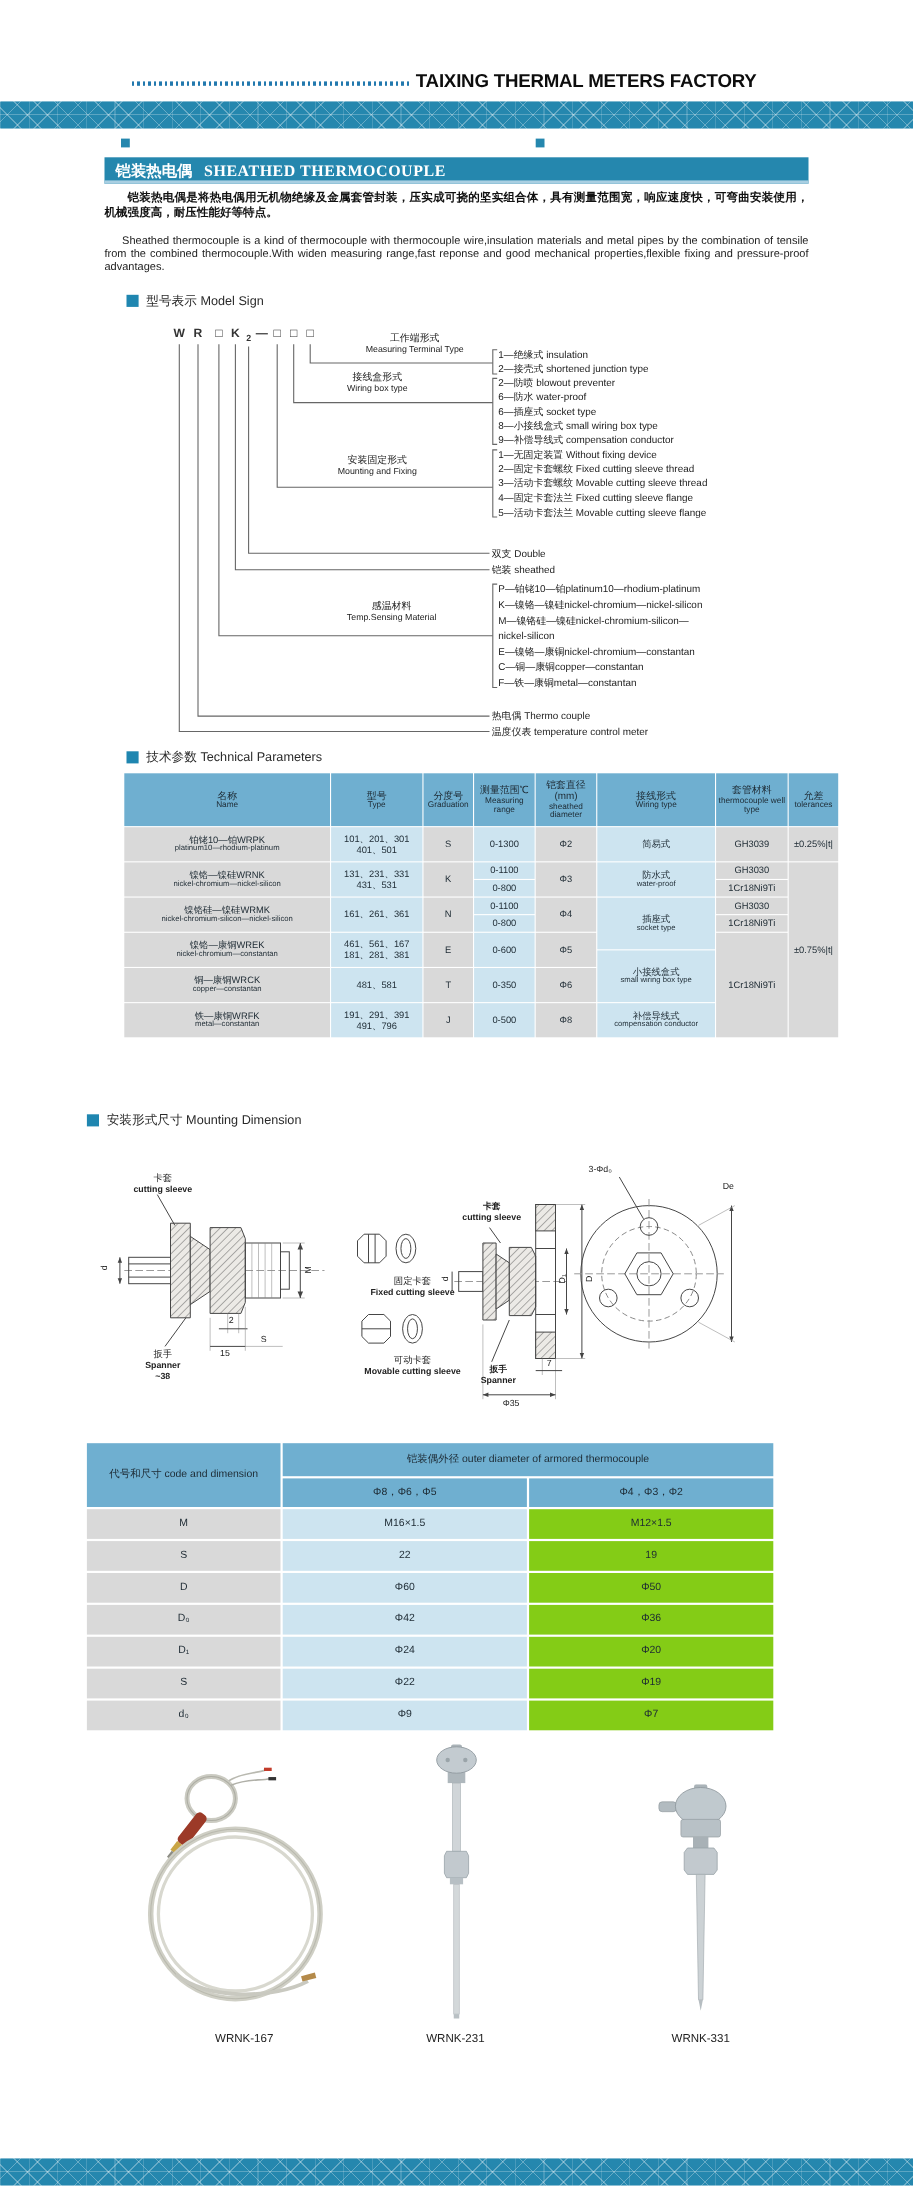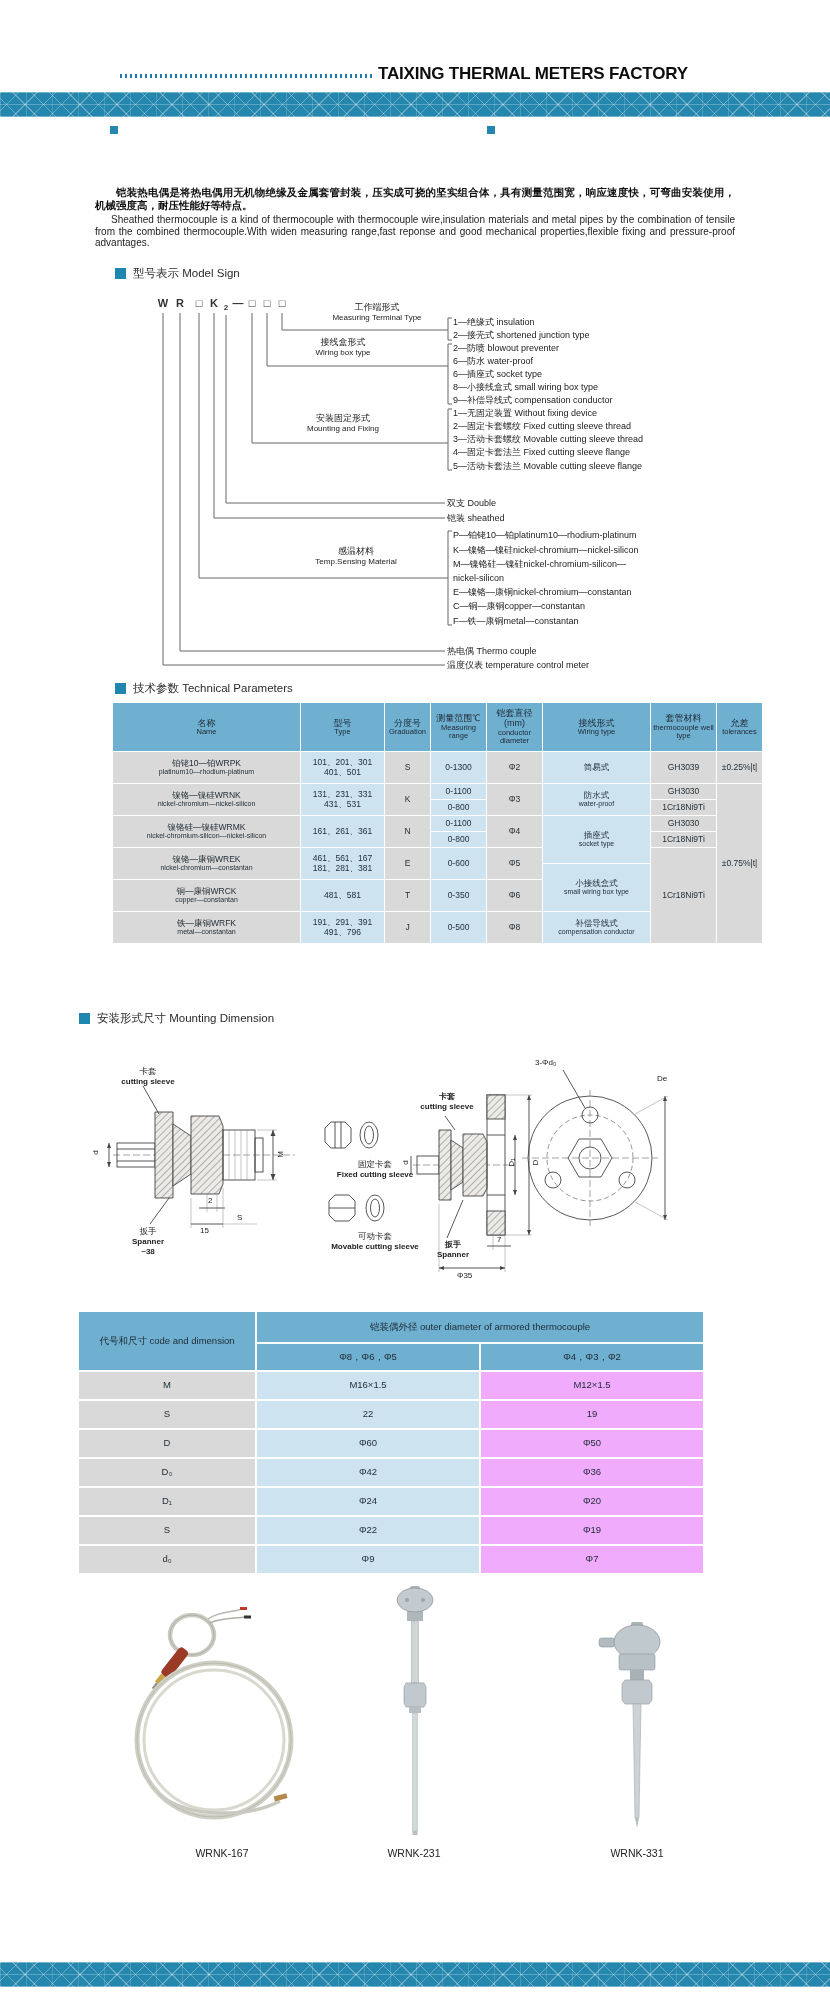--- a/index.html
+++ b/index.html
@@ -14,21 +14,21 @@
       linear-gradient(180deg,rgba(255,255,255,.35) 0 1px,transparent 1px 12px,rgba(255,255,255,.25) 12px 13px,transparent 13px 24px,rgba(255,255,255,.35) 24px 25px);}
   .dots{position:absolute;left:120px;top:74px;width:252px;height:4px;
     background:repeating-linear-gradient(90deg,#2279ae 0 2px,transparent 2px 5px);}
   .factory{position:absolute;left:378px;top:64px;width:260px;font-size:17px;font-weight:700;
     letter-spacing:-0.2px;color:#0d0d0d;white-space:nowrap;}
   .deco-sq{position:absolute;width:8px;height:8px;background:#2587ae;}
   .title-bar{position:absolute;left:95px;top:143px;width:640px;height:24px;background:#2587ae;
     border-bottom:3px solid #a9cfe2;color:#fff;line-height:24px;padding-left:10px;box-sizing:border-box;}
   .title-bar .t-cn{font-size:14px;font-weight:700;}
   .title-bar .t-en{font-size:14.5px;font-weight:700;font-family:"Liberation Serif",serif;letter-spacing:.5px;margin-left:6px;}
-  .intro-cn{position:absolute;left:95px;top:186px;width:640px;font-size:10.5px;font-weight:700;
+  .intro-cn{position:absolute;left:95px;top:174px;width:640px;font-size:10.5px;font-weight:700;
     line-height:12.5px;text-indent:2em;color:#111;text-align:justify;}
   .intro-en{position:absolute;left:95px;top:214px;width:640px;font-size:10px;line-height:11.5px;
     text-indent:1.6em;color:#222;text-align:justify;}
   .sec{position:absolute;display:flex;align-items:center;gap:7px;font-size:11.5px;color:#2a2a2a;}
   .sec .sq{width:11px;height:11px;background:#1f86b0;flex:none;}
   
   .diagram{position:absolute;left:95px;top:295px;width:660px;height:380px;}
   .ms-sym{position:absolute;top:2px;width:14px;text-align:center;font-size:11px;font-weight:700;color:#333;}
   .ms-sym.subn{top:8px;font-size:8px;}
   .ms-label{position:absolute;text-align:center;color:#222;line-height:1.2;}
@@ -55,35 +55,39 @@
   .dw-label{position:absolute;text-align:center;color:#222;line-height:1.25;}
   .dw-label .l1{font-size:8.5px;}
   .dw-label .l2{font-size:8px;font-weight:bold;}
   .dw-dim{position:absolute;font-size:8px;color:#222;white-space:nowrap;}
   .rot{transform:rotate(-90deg);transform-origin:center;}
   
   .dim-grid{position:absolute;left:79px;top:1312px;display:grid;
     grid-template-columns:176px 222px 222px;
     grid-template-rows:30px 26px repeat(7,27px);gap:2px;background:#fff;}
   .dim-grid .c{font-size:9.5px;}
-  .bg-b2{background:#f0abfc;}
+  .bg-b2{background:#84cc16;}
   
   .photo-label{position:absolute;width:100px;text-align:center;font-size:10.5px;color:#222;}
 </style>
 </head>
 <body>
 
 <div class="page">
 
   <div class="dots"></div>
   <div class="factory">TAIXING THERMAL METERS FACTORY</div>
   <div class="banner" style="top:92px"></div>
   <div class="deco-sq" style="left:110px;top:126px"></div>
   <div class="deco-sq" style="left:487px;top:126px"></div>
 
+  <div class="title-bar">
+    <span class="t-cn">铠装热电偶</span>
+    <span class="t-en">SHEATHED THERMOCOUPLE</span>
+  </div>
 
   <div class="intro-cn">铠装热电偶是将热电偶用无机物绝缘及金属套管封装，压实成可挠的坚实组合体，具有测量范围宽，响应速度快，可弯曲安装使用，机械强度高，耐压性能好等特点。</div>
   <div class="intro-en">Sheathed thermocouple is a kind of thermocouple with thermocouple wire,insulation materials and metal pipes by the combination of tensile from the combined thermocouple.With widen measuring range,fast reponse and good mechanical properties,flexible fixing and pressure-proof advantages.</div>
 
   <div class="sec" style="left:115px;top:266px">
     <span class="sq"></span>
     <span>型号表示 Model Sign</span>
   </div>
 
   <div class="diagram">
@@ -173,21 +177,21 @@
     <div class="c hd bg-h" style="grid-area:1/3/2/4">
       <span class="cn">分度号</span>
       <span class="en">Graduation</span>
       </div>
     <div class="c hd bg-h" style="grid-area:1/4/2/5">
       <span class="cn">测量范围℃</span>
       <span class="en">Measuring range</span>
       </div>
     <div class="c hd bg-h" style="grid-area:1/5/2/6">
       <span class="cn">铠套直径(mm)</span>
-      <span class="en">conductor diameter</span>
+      <span class="en">sheathed diameter</span>
       </div>
     <div class="c hd bg-h" style="grid-area:1/6/2/7">
       <span class="cn">接线形式</span>
       <span class="en">Wiring type</span>
       </div>
     <div class="c hd bg-h" style="grid-area:1/7/2/8">
       <span class="cn">套管材料</span>
       <span class="en">thermocouple well type</span>
       </div>
     <div class="c hd bg-h" style="grid-area:1/8/2/9">

